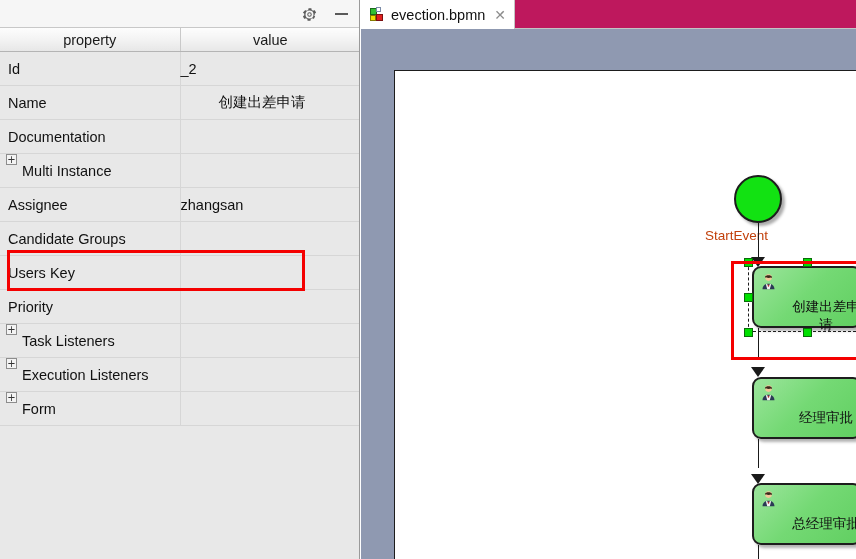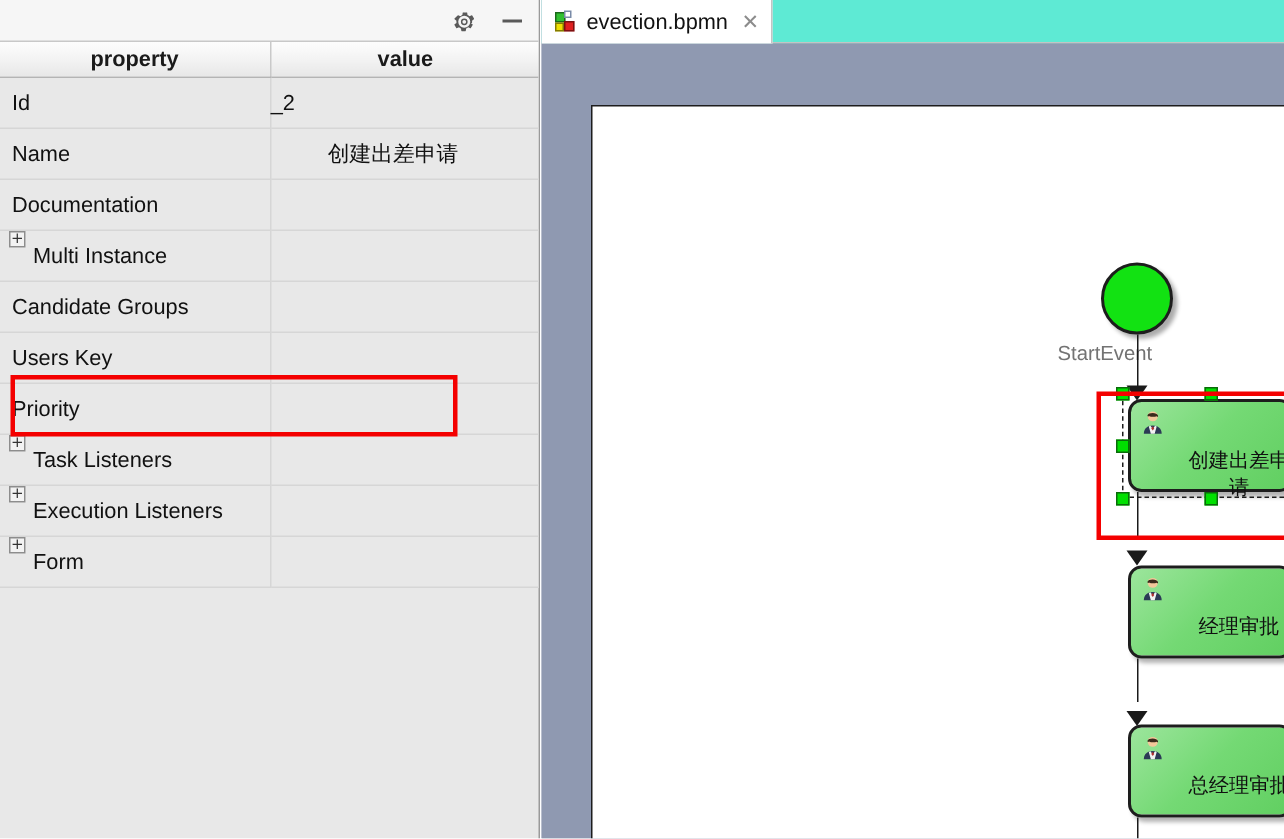--- a/index.html
+++ b/index.html
@@ -36,21 +36,21 @@
 
   
   #props-table{width:360px;border-collapse:collapse;table-layout:fixed;}
   #props-table col.c-prop{width:180px;}
   #props-table col.c-val{width:180px;}
   #props-table th{
     height:23px;padding:0;
     background:linear-gradient(to bottom,#fdfdfd 0%,#f2f2f2 55%,#e7e7e7 100%);
     border-bottom:1px solid #b4b4b4;
     border-right:1px solid #c9c9c9;
-    font-weight:700;font-size:14.5px;color:#1a1a1a;
+    font-weight:400;font-size:14.5px;color:#1a1a1a;
     text-align:center;
   }
   #props-table th:last-child{border-right:none;}
   #props-table td{
     height:33px;padding:0;
     border-bottom:1px solid #d6d6d6;
     border-right:1px solid #d6d6d6;
     font-size:14.5px;color:#111;
     background:#e8e8e8;
     vertical-align:middle;
@@ -87,21 +87,21 @@
     pointer-events:none;z-index:20;
   }
 
   
   #editor{
     position:absolute;left:361px;top:0;width:495px;height:559px;
     background:#8f99b1;overflow:hidden;
   }
   #tabbar{
     position:relative;height:29px;width:495px;
-    background:#5eead4;box-sizing:border-box;
+    background:#be185d;box-sizing:border-box;
   }
   #tabbar:after{
     content:"";position:absolute;left:0;right:0;bottom:0;height:1px;background:#c4c4c4;
   }
   #file-tab{
     position:absolute;left:0;top:0;height:29px;
     display:flex;align-items:center;gap:6px;
     padding:0 8px 0 9px;
     background:#ffffff;
     border-right:1px solid #c4c4c4;
@@ -125,21 +125,21 @@
   .node{position:absolute;}
   
   #start-event{
     left:339px;top:104px;width:48px;height:48px;
     border-radius:50%;
     background:#12e212;
     border:2px solid #1d1d1d;box-sizing:border-box;
     box-shadow:3px 3px 3px rgba(0,0,0,.33);
   }
   .node-caption{
-    position:absolute;font-size:13.5px;color:#737373;white-space:nowrap;
+    position:absolute;font-size:13.5px;color:#c2410c;white-space:nowrap;
   }
   #start-caption{left:310px;top:157px;}
 
   .task{
     width:110px;height:62px;
     border:2px solid #1d1d1d;box-sizing:border-box;
     border-radius:9px;
     background:linear-gradient(135deg,#9ce59c 0%,#74d974 48%,#61cf61 100%);
     box-shadow:3px 3px 3px rgba(0,0,0,.3);
   }
@@ -234,20 +234,28 @@
             <td class="val-cell"><span></span></td>
           </tr>
           <tr>
             <td class="prop-cell">
               <div class="prop-wrap">
                 <span class="expander">+</span>
                 <div class="prop-inner indent">Multi Instance</div>
               </div>
             </td>
             <td class="val-cell"><span></span></td>
+          </tr>
+          <tr>
+            <td class="prop-cell">
+              <div class="prop-wrap">
+                <div class="prop-inner">Assignee</div>
+              </div>
+            </td>
+            <td class="val-cell"><span>zhangsan</span></td>
           </tr>
           <tr>
             <td class="prop-cell">
               <div class="prop-wrap">
                 <div class="prop-inner">Candidate Groups</div>
               </div>
             </td>
             <td class="val-cell"><span></span></td>
           </tr>
           <tr>

